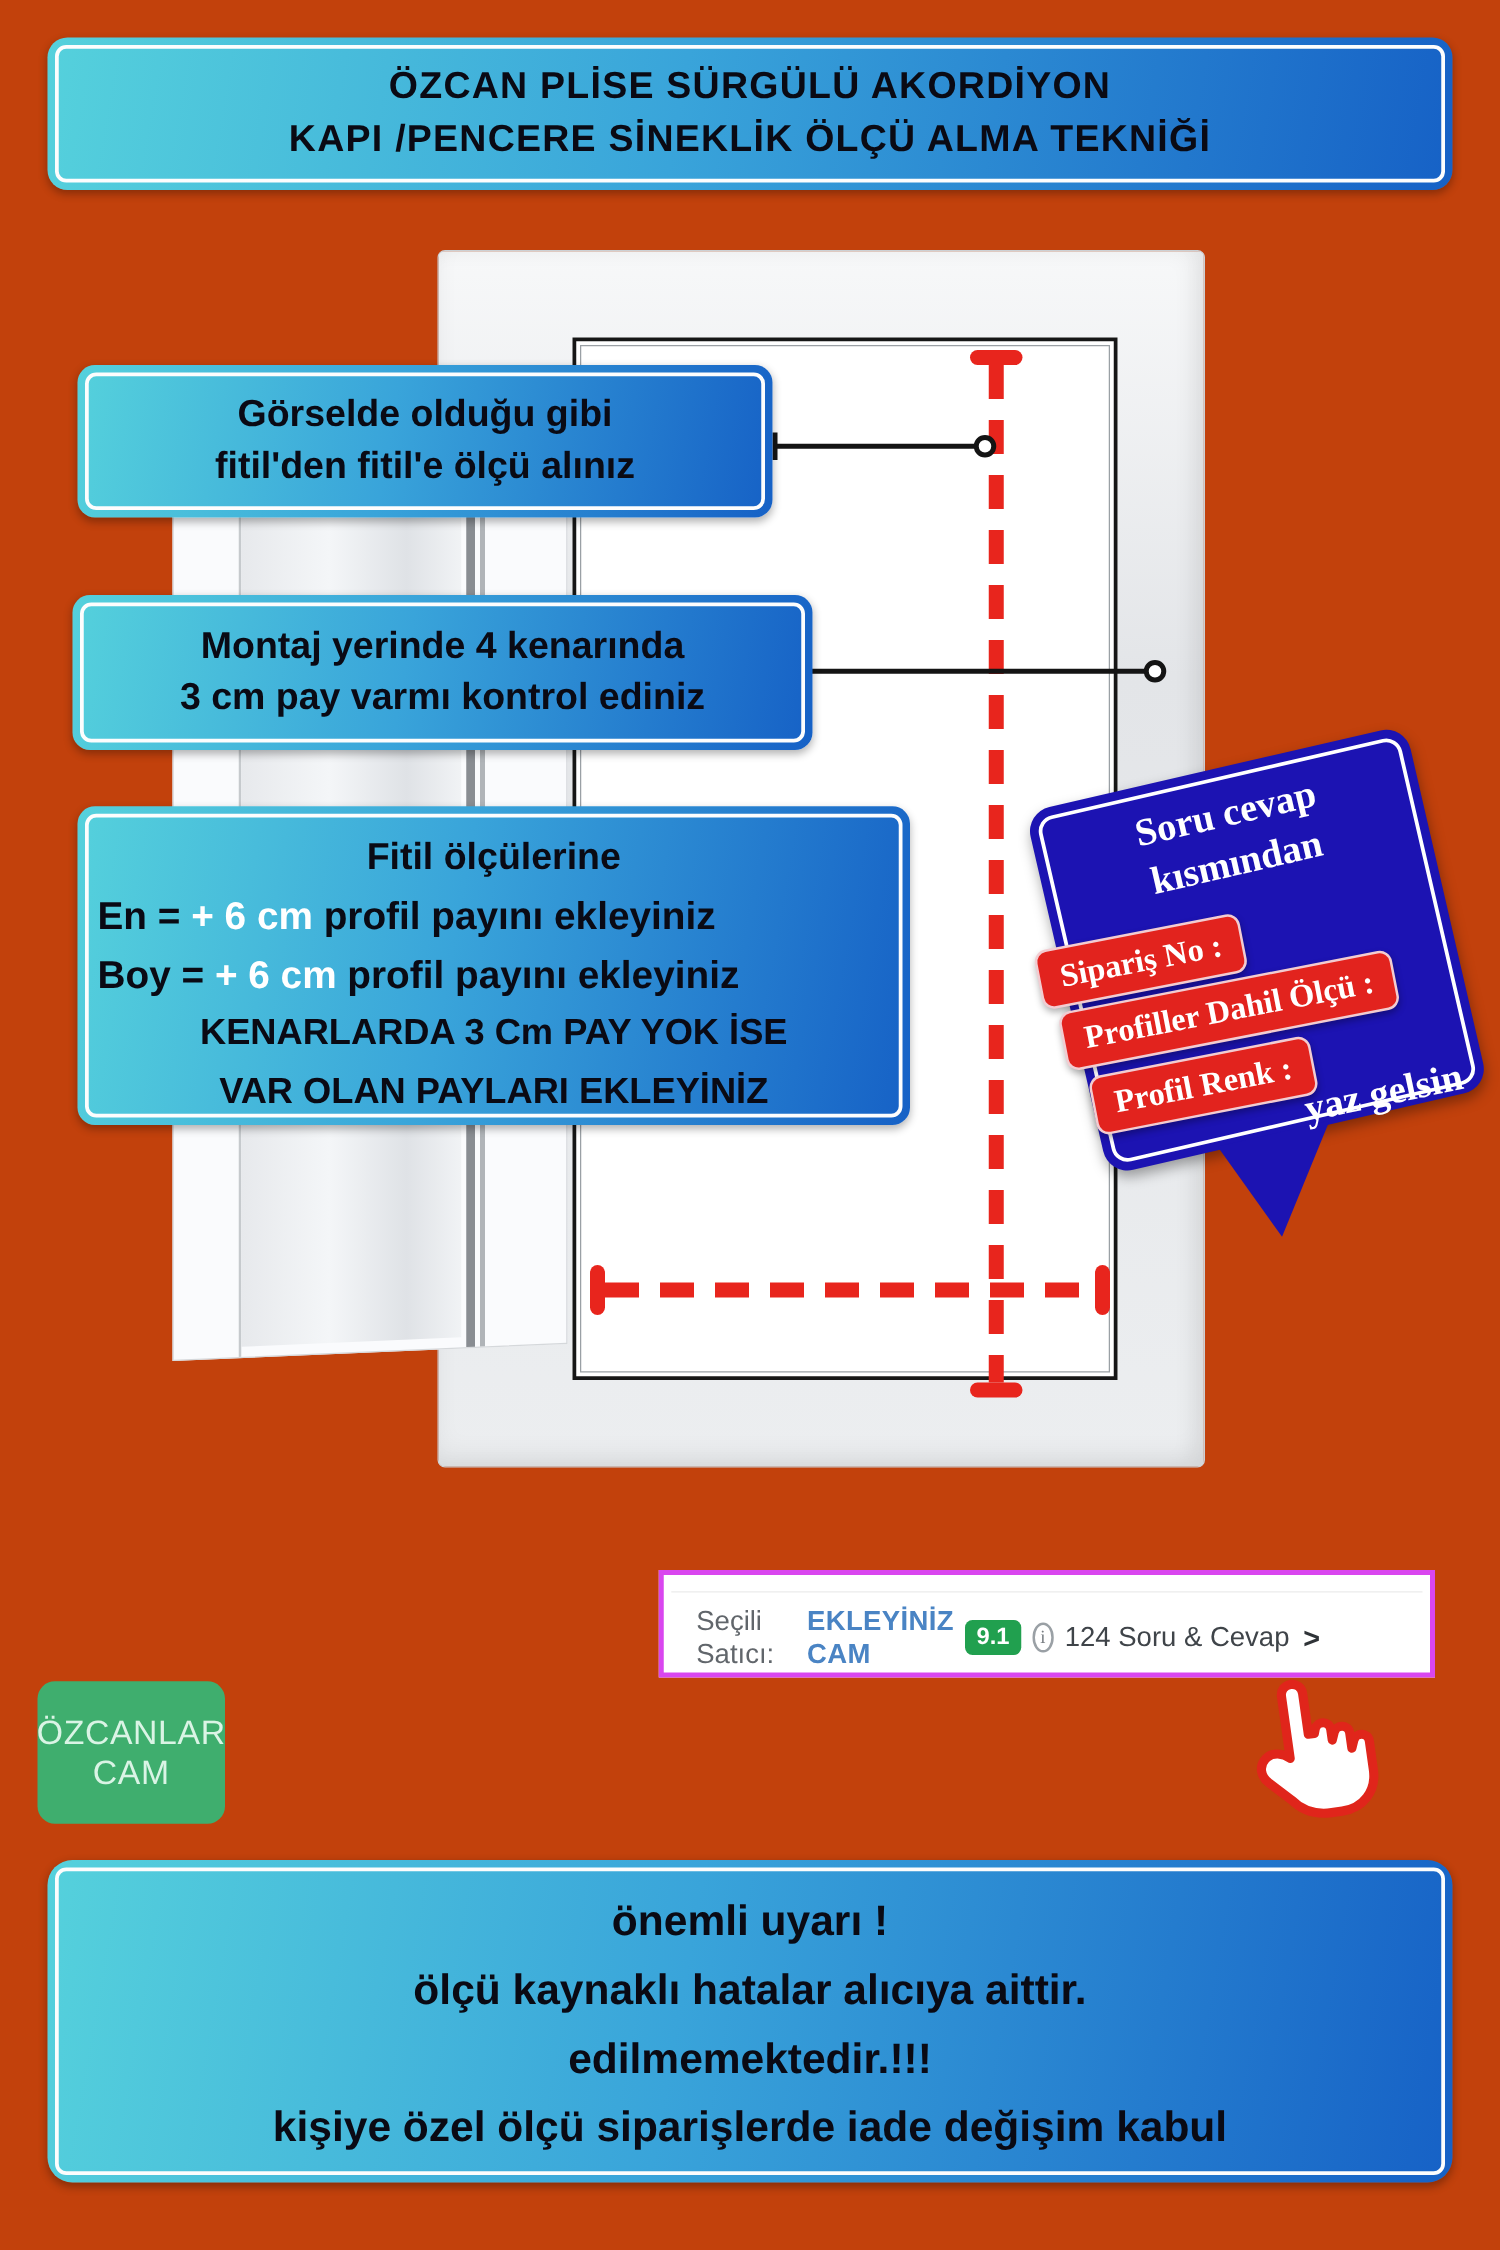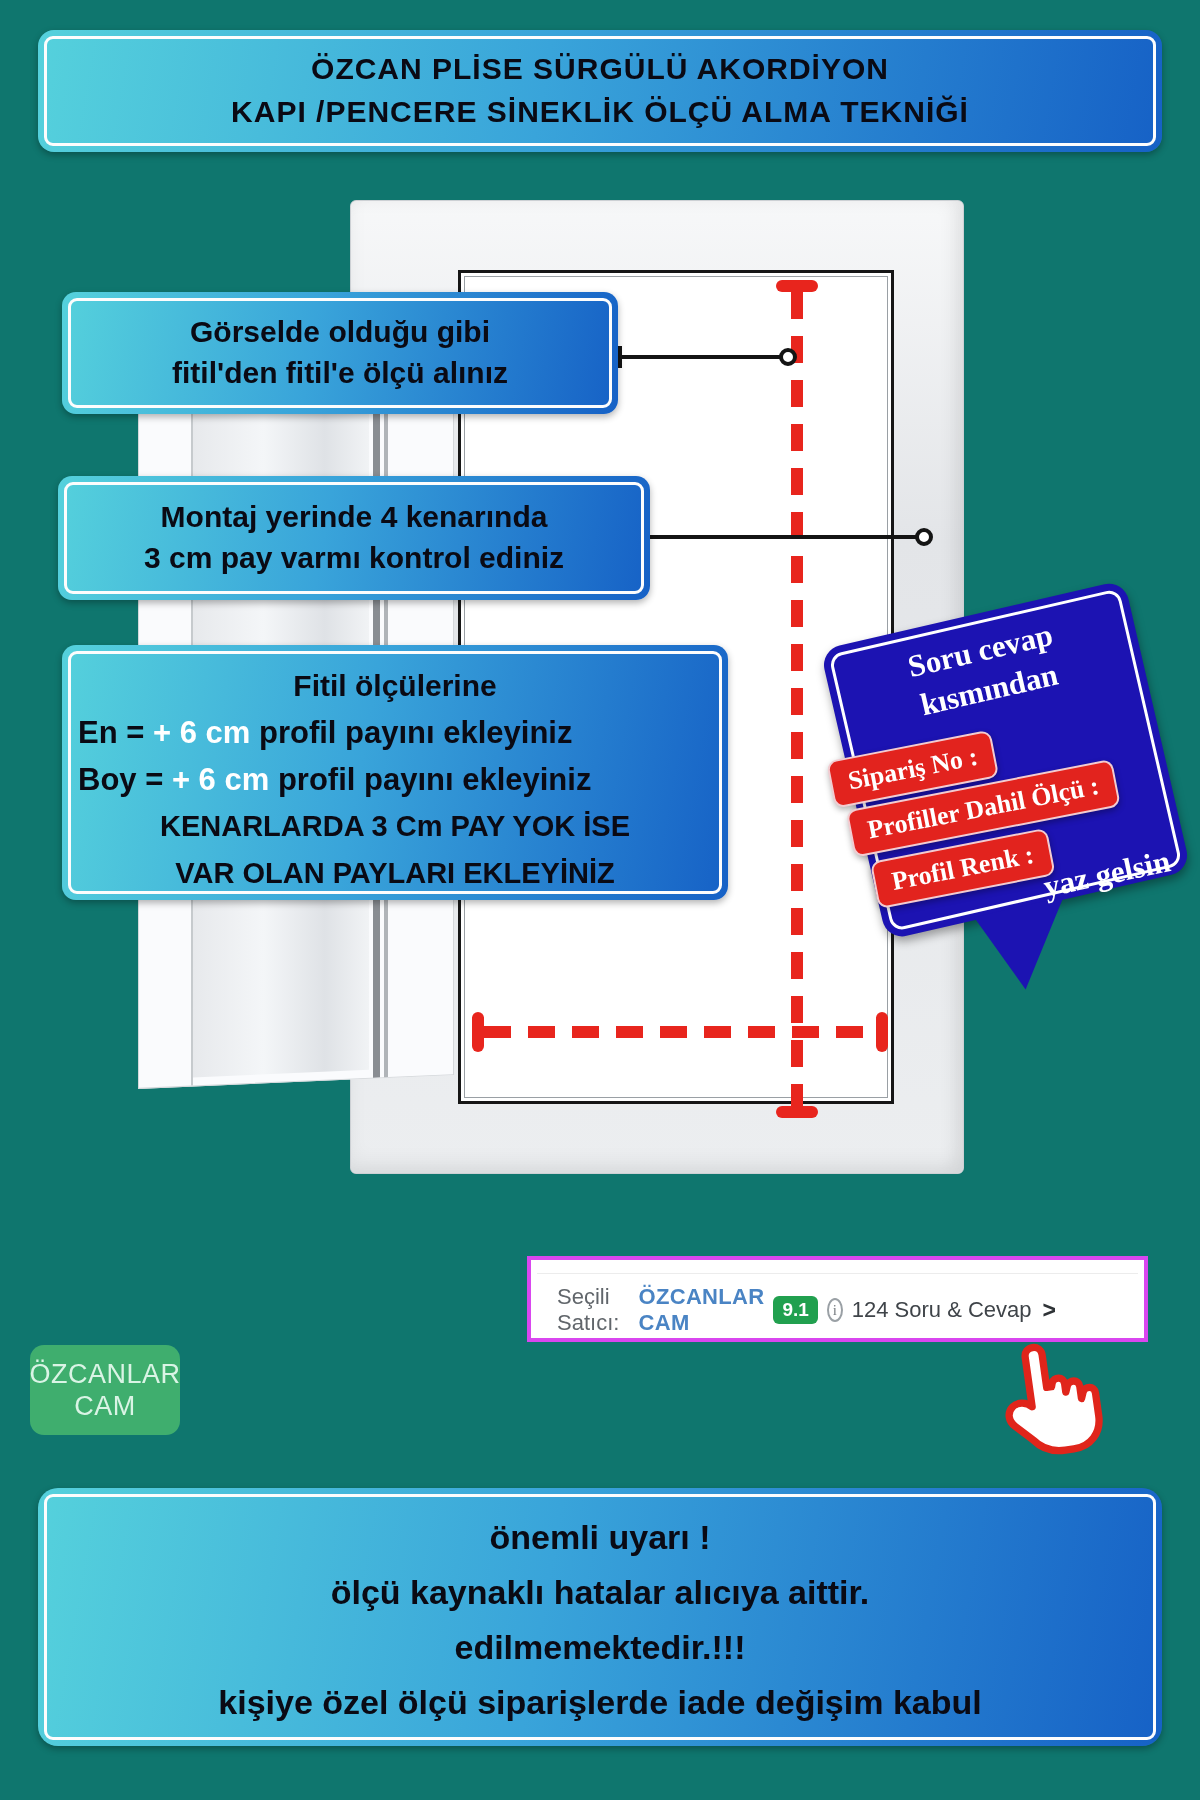--- a/index.html
+++ b/index.html
@@ -1,16 +1,16 @@
 <!DOCTYPE html>
 <html><head>
 <meta charset="utf-8">
 <style>
   html,body{margin:0;padding:0;background:#ffffff;}
-  .canvas{position:relative;width:1200px;height:1800px;background:#0f766e;overflow:hidden;
+  .canvas{position:relative;width:1200px;height:1800px;background:#c2410c;overflow:hidden;
           font-family:"Liberation Sans","DejaVu Sans",sans-serif;}
   .abs{position:absolute;}
   
   .grad{background:linear-gradient(100deg,#55d1dc 0%,#39a4da 45%,#1661c6 100%);
         border-radius:14px;box-shadow:0 3px 7px rgba(0,0,0,.30);}
   .stroke::before{content:"";position:absolute;inset:6px;border:3px solid #fdfdfd;
         border-radius:9px;pointer-events:none;}
   .boxtext{color:#0a0a14;font-weight:bold;text-align:center;}
   .hl{color:#ffffff;}
   
@@ -70,21 +70,21 @@
   .seller-label{color:#61666b;}
   .seller-name{color:#4a84c4;font-weight:bold;letter-spacing:.3px;}
   .rating{background:#21a04f;color:#fff;font-weight:bold;font-size:19px;
           border-radius:6px;padding:3px 9px;}
   .info{width:24px;height:24px;border:2px solid #9aa0a5;border-radius:50%;color:#787d82;
           font-size:15px;display:flex;align-items:center;justify-content:center;
           box-sizing:border-box;font-family:"Liberation Serif","DejaVu Serif",serif;}
   .qa{margin-left:auto;color:#3f4449;white-space:nowrap;}
   .chev{color:#2f3337;font-weight:bold;font-size:23px;margin-left:2px;}
   
-  .greenbadge{left:30px;top:1345px;width:150px;height:90px;background:#3fae6e;
+  .greenbadge{left:30px;top:1345px;width:150px;height:114px;background:#3fae6e;
           border-radius:14px;display:flex;flex-direction:column;align-items:center;
           justify-content:center;color:#daf4e5;font-size:27px;line-height:32px;
           letter-spacing:.5px;text-align:center;}
   
   .hand{left:988px;top:1338px;width:128px;height:122px;transform:rotate(-8deg);}
 </style>
 </head>
 <body>
 
 <div class="canvas">
@@ -155,21 +155,21 @@
     <div class="pill" style="left:0px;top:148px;">Sipariş No :</div>
     <div class="pill" style="left:8px;top:202px;">Profiller Dahil Ölçü :</div>
     <div class="pill" style="left:20px;top:256px;">Profil Renk :</div>
     <div class="ribbon-footer">yaz gelsin</div>
   </div>
 
   <div class="abs sellerbar">
     <div class="seller-divider"></div>
     <div class="seller-row">
       <span class="seller-label">Seçili Satıcı:</span>
-      <span class="seller-name">ÖZCANLAR CAM</span>
+      <span class="seller-name">EKLEYİNİZ CAM</span>
       <span class="rating">9.1</span>
       <span class="info">i</span>
       <span class="qa">124 Soru &amp; Cevap</span>
       <span class="chev">&gt;</span>
     </div>
   </div>
 
   <div class="abs hand">
     <svg viewBox="0 0 100 100" width="128" height="122">
       <path d="M40 6 C36 6 33 9 33 13 L33 54 C29 50 22 48 17 52 C12 56 12 63 17 68

